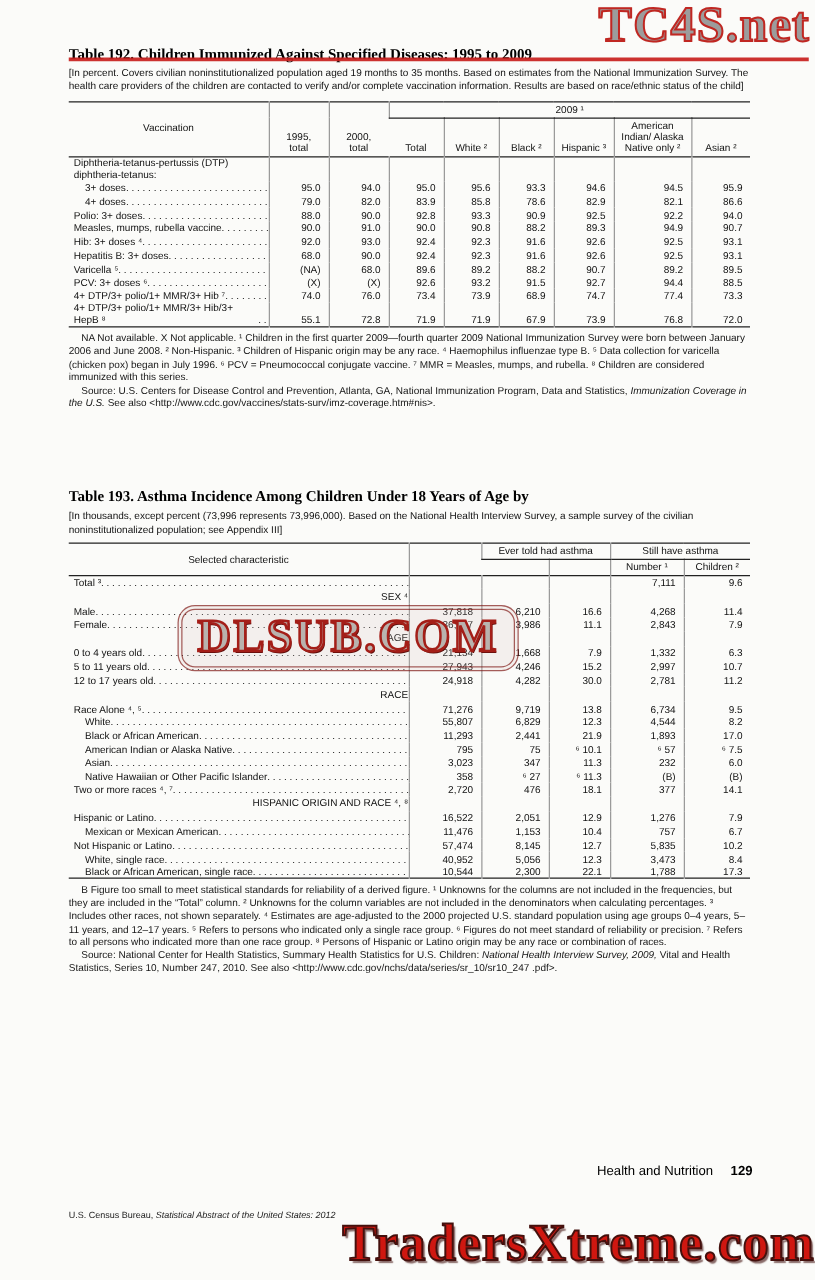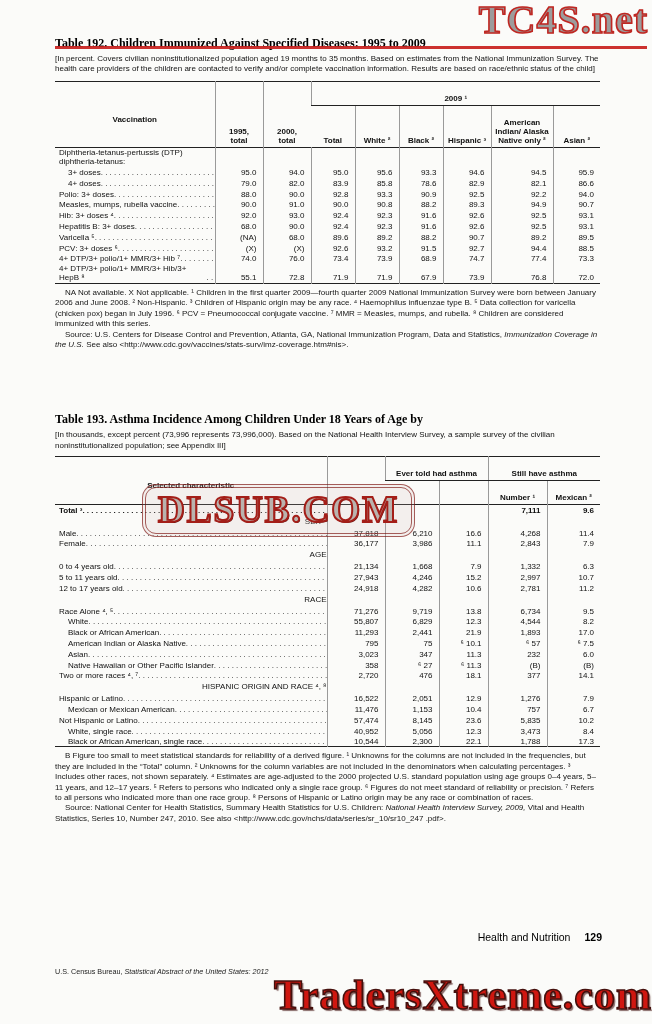--- a/index.html
+++ b/index.html
@@ -19,36 +19,36 @@
     position:absolute; left:55px; top:46px; width:592px; height:3px;
     background:#c8201d; opacity:.92; z-index:4;
   }
   .tbl-note { font-size:8px; line-height:1.3; margin-top:3px; color:#111; }
 
   
   table { width:100%; border-collapse:collapse; table-layout:fixed; font-size:8px; color:#111; }
   #t192 { margin-top:6px; } #t193 { margin-top:5px; }
   table { border-top:1.4px solid #222; border-bottom:1.4px solid #222; }
   thead { border-bottom:1px solid #222; }
-  th { font-weight:bold; text-align:center; vertical-align:bottom; padding:12px 2px 2px; }
+  th { font-weight:normal; text-align:center; vertical-align:bottom; padding:1px 2px 2px; }
   th, td { border-left:1px solid #9a9a9a; }
   th:first-child, td:first-child { border-left:none; }
   th.pre { white-space:pre-line; }
   th.grp { border-bottom:1px solid #222; vertical-align:middle; }
   th.stub-h { vertical-align:middle; text-align:center; }
   td { vertical-align:bottom; }
   td.num { text-align:right; padding:0.5px 6px 0.5px 1px; white-space:nowrap; }
   td.stub { padding:0.5px 0 0.5px 4px; }
   .sf { display:flex; align-items:flex-end; }
   .lbl { } 
   .lbl.ind1 { padding-left:9px; }
   .dots { flex:1 1 0; min-width:8px; overflow:hidden; white-space:nowrap; }
   .dots::after { content:" . . . . . . . . . . . . . . . . . . . . . . . . . . . . . . . . . . . . . . . . . . . . . . . . . . . . . . . . . . . ."; }
   td.sect { text-align:right; padding:1.5px 0; }
-  tr.b { font-weight:bold; }
+  tr.b { font-weight:normal; }
   #t192 td, #t193 td { height:10.8px; }
 
   
   .fn { margin-top:4px; font-size:8px; line-height:1.3; }
   .fn p { text-indent:10px; }
   .gap { height:50px; }
   .t193-head { margin-top:12px; }
 
   
   .footer-right { position:absolute; right:50px; top:931px; z-index:1;
@@ -320,21 +320,21 @@
       <tr>
         <th rowspan="2" class="stub-h">Selected characteristic</th>
         <th rowspan="2"></th>
         <th colspan="2" class="grp">Ever told had asthma</th>
         <th colspan="2" class="grp">Still have asthma</th>
       </tr>
       <tr>
         <th></th>
         <th></th>
         <th>Number ¹</th>
-        <th>Mexican ²</th>
+        <th>Children ²</th>
       </tr>
     </thead>
     <tbody>
         <tr class="b">
           <td class="stub">
             <div class="sf">
               <span class="lbl ind0">Total ³</span>
               <span class="dots"></span>
             </div>
           </td>
@@ -414,21 +414,21 @@
         </tr>
         <tr>
           <td class="stub">
             <div class="sf">
               <span class="lbl ind0">12 to 17 years old</span>
               <span class="dots"></span>
             </div>
           </td>
           <td class="num">24,918</td>
           <td class="num">4,282</td>
-          <td class="num">10.6</td>
+          <td class="num">30.0</td>
           <td class="num">2,781</td>
           <td class="num">11.2</td>
         </tr>
         <tr>
           <td class="sect">RACE</td>
           <td></td>
           <td></td>
           <td></td>
           <td></td>
           <td></td>
@@ -560,21 +560,21 @@
         </tr>
         <tr>
           <td class="stub">
             <div class="sf">
               <span class="lbl ind0">Not Hispanic or Latino</span>
               <span class="dots"></span>
             </div>
           </td>
           <td class="num">57,474</td>
           <td class="num">8,145</td>
-          <td class="num">23.6</td>
+          <td class="num">12.7</td>
           <td class="num">5,835</td>
           <td class="num">10.2</td>
         </tr>
         <tr>
           <td class="stub">
             <div class="sf">
               <span class="lbl ind1">White, single race</span>
               <span class="dots"></span>
             </div>
           </td>

